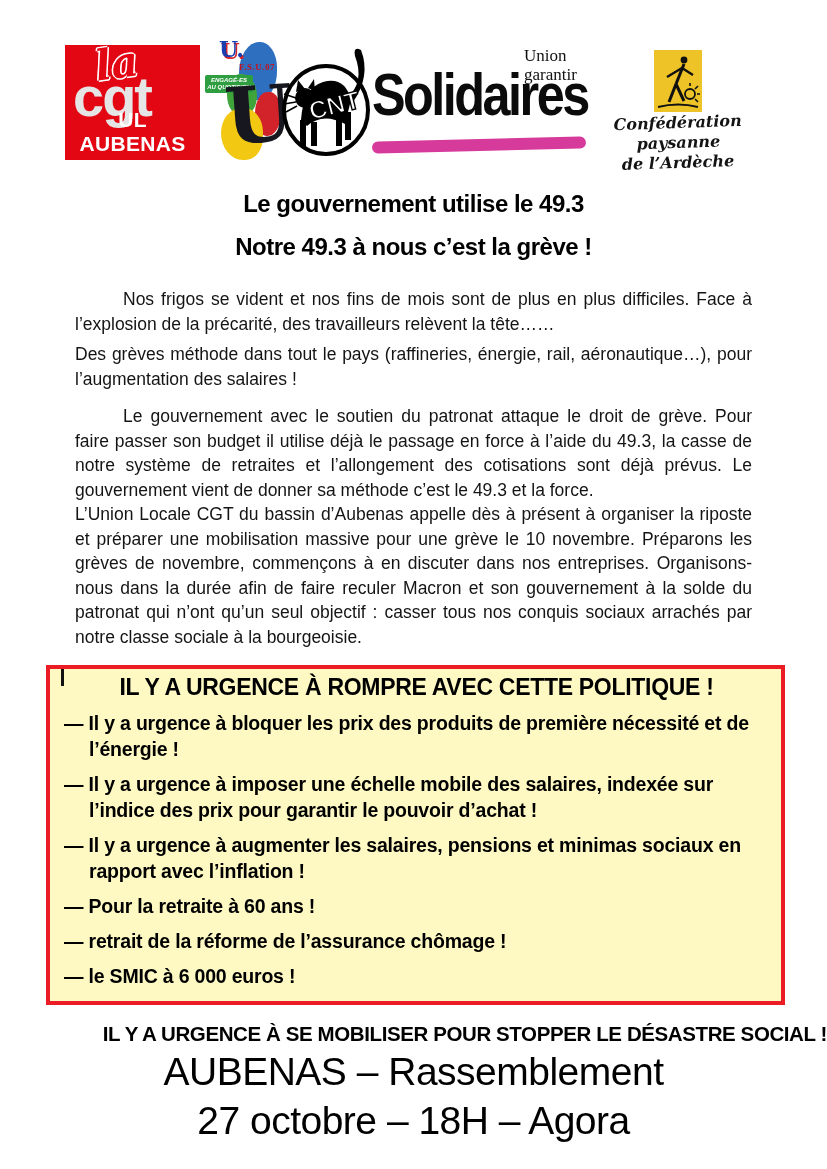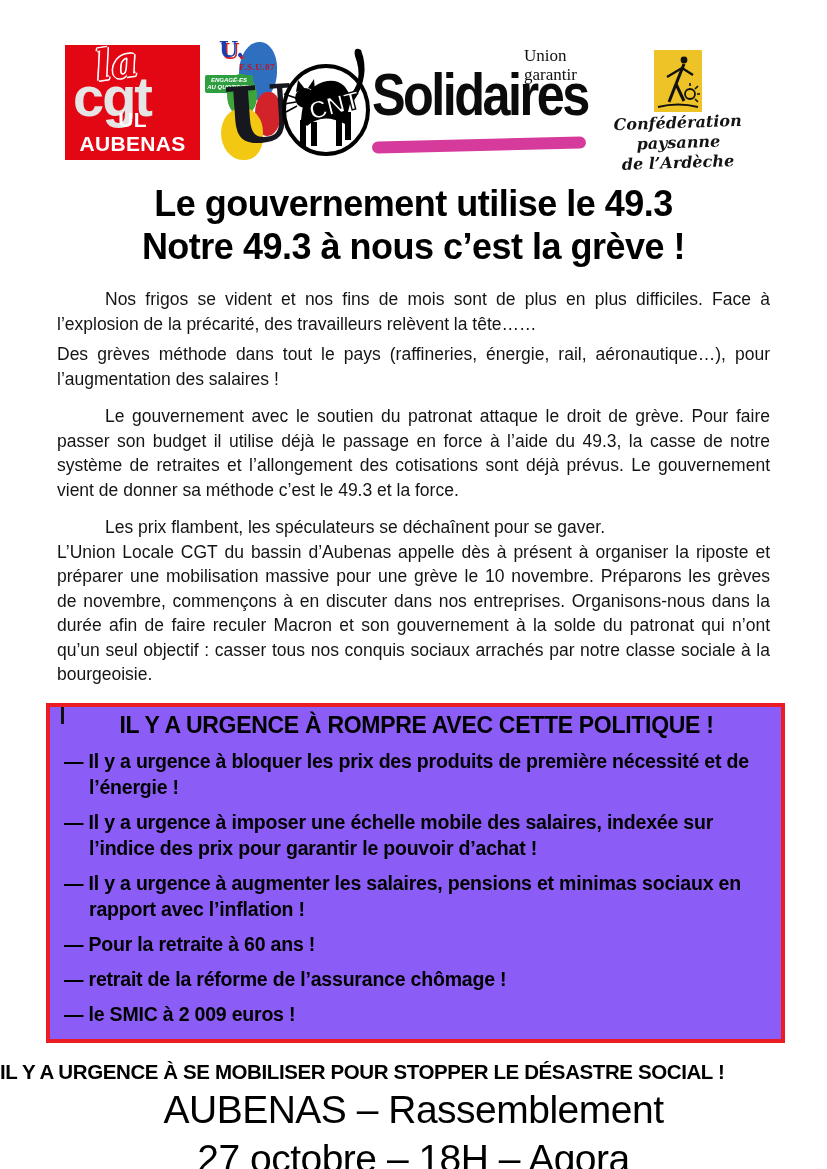--- a/index.html
+++ b/index.html
@@ -80,47 +80,47 @@
   .confpays svg { display:block; margin:0 auto; }
   .conf-script {
     font-family:"DejaVu Serif",serif; font-style:italic; font-weight:700;
     color:#141414; line-height:20px; transform:rotate(-2deg);
   }
   .conf-script.l1 { font-size:16px; margin-top:1px; }
   .conf-script.l2 { font-size:16px; }
 
   
   h1 {
-    margin:14px 40px 0; text-align:center; font-size:36px; line-height:43px;
+    margin:14px 40px 0; text-align:center; font-size:24px; line-height:43px;
     font-weight:700; letter-spacing:-0.5px; color:#000;
   }
   h1 span { display:block; }
 
   
-  .content { margin:19px 57px 0; font-size:17.5px; line-height:24.5px; text-align:justify; }
+  .content { margin:19px 75px 0; font-size:17.5px; line-height:24.5px; text-align:justify; }
   .content p { margin:0; }
   .content p.indent { text-indent:48px; }
   .content p.g1 { margin-top:6px; }
   .content p.g2 { margin-top:13px; }
 
   
   .urgence {
     position:relative; margin:16px 42px 0 46px;
-    border:4px solid #ec1c24; padding:5px 12px 12px 14px; background:#8b5cf6;
+    border:4px solid #ec1c24; padding:5px 12px 12px 14px; background:#fef9c3;
   }
   .tick { position:absolute; left:11px; top:0; width:3px; height:17px; background:#111; }
   .urgence h2 {
     margin:0; text-align:center; font-size:23px; font-weight:700;
     letter-spacing:-0.3px; color:#000;
   }
   .urgence ul { list-style:none; margin:2px 0 0; padding:0; font-weight:700; font-size:19.5px; line-height:26px; color:#000; }
   .urgence li { margin-top:9px; padding-left:25px; text-indent:-25px; letter-spacing:-0.2px; }
 
   
-  .mob { margin-top:17px; text-align:left; font-size:20.5px; font-weight:700; letter-spacing:-0.4px; color:#000; }
+  .mob { margin-top:17px; text-align:right; font-size:20.5px; font-weight:700; letter-spacing:-0.4px; color:#000; }
   .event { text-align:center; font-size:39px; font-weight:400; line-height:46px; letter-spacing:-0.5px; color:#000; margin-top:3px; }
 </style>
 </head>
 <body>
 
 <div class="page">
 
   <header class="logos">
 
     <div class="cgt">
@@ -193,34 +193,33 @@
 
   <h1>
     <span>Le gouvernement utilise le 49.3</span>
     <span>Notre 49.3 à nous c’est la grève !</span>
   </h1>
 
   <main class="content">
     <p class="indent">Nos frigos se vident et nos fins de mois sont de plus en plus difficiles. Face à l’explosion de la précarité, des travailleurs relèvent la tête……</p>
     <p class="g1">Des grèves méthode dans tout le pays (raffineries, énergie, rail, aéronautique…), pour l’augmentation des salaires !</p>
     <p class="indent g2">Le gouvernement avec le soutien du patronat attaque le droit de grève. Pour faire passer son budget il utilise déjà le passage en force à l’aide du 49.3, la casse de notre système de retraites et l’allongement des cotisations sont déjà prévus. Le gouvernement vient de donner sa méthode c’est le 49.3 et la force.</p>
-    <p class="indent g2">Les prix flambent, les spéculateurs se déchaînent pour se gaver.</p>
     <p>L’Union Locale CGT du bassin d’Aubenas appelle dès à présent à organiser la riposte et préparer une mobilisation massive pour une grève le 10 novembre. Préparons les grèves de novembre, commençons à en discuter dans nos entreprises.  Organisons-nous dans la durée afin de faire reculer Macron et son gouvernement à la solde du patronat qui n’ont qu’un seul objectif : casser tous nos conquis sociaux arrachés par notre classe sociale à la bourgeoisie.</p>
   </main>
 
   <section class="urgence">
     <div class="tick"></div>
     <h2>IL Y A URGENCE À ROMPRE AVEC CETTE POLITIQUE !</h2>
     <ul>
       <li>— Il y a urgence à bloquer les prix des produits de première nécessité et de l’énergie !</li>
       <li>— Il y a urgence à imposer une échelle mobile des salaires, indexée sur l’indice des prix pour garantir le pouvoir d’achat !</li>
       <li>— Il y a urgence à augmenter les salaires, pensions et minimas sociaux en rapport avec l’inflation !</li>
       <li>— Pour la retraite à 60 ans !</li>
       <li>— retrait de la réforme de l’assurance chômage !</li>
-      <li>— le SMIC à 2 009 euros !</li>
+      <li>— le SMIC à 6 000 euros !</li>
     </ul>
   </section>
 
   <footer>
     <div class="mob">IL Y A URGENCE À SE MOBILISER POUR STOPPER LE DÉSASTRE SOCIAL !</div>
     <div class="event">AUBENAS – Rassemblement</div>
     <div class="event">27 octobre – 18H – Agora</div>
   </footer>
 
 </div>

